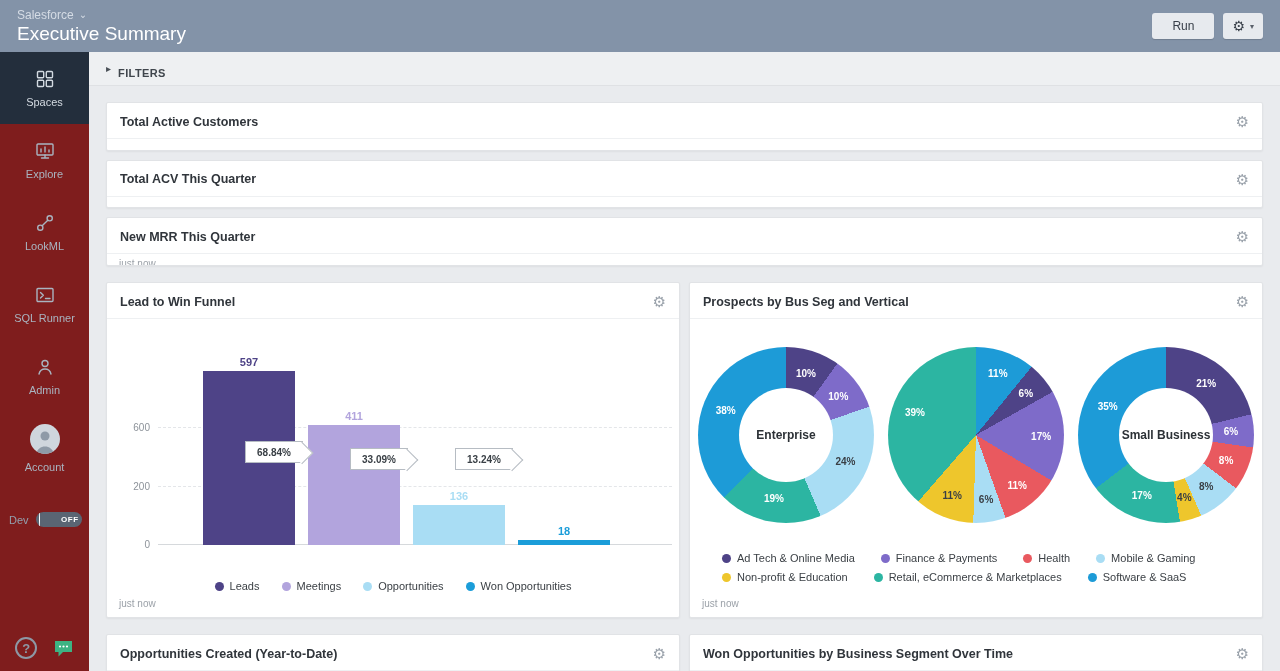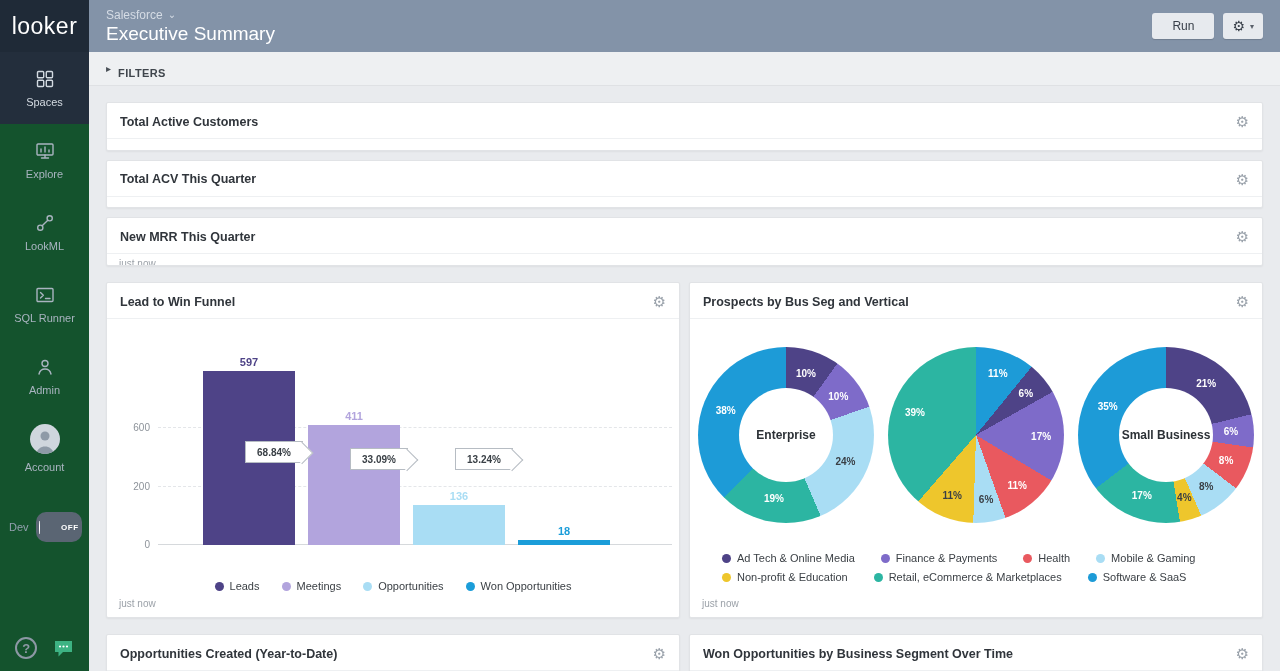--- a/index.html
+++ b/index.html
@@ -14,28 +14,28 @@
   .breadcrumb .caret { font-size: 10px; }
   .page-title { font-size: 19px; color: #ffffff; font-weight: 400; margin-top: 1px; }
   .header-right { margin-left: auto; display: flex; align-items: center; gap: 9px; padding-right: 17px; }
   .btn { background: #e7eaee; border-radius: 3px; font-size: 12px; color: #39404a; display: flex; align-items: center; justify-content: center; cursor: pointer; box-shadow: 0 1px 1px rgba(0,0,0,.15); }
   .run-btn { width: 62px; height: 26px; }
   .gear-btn { height: 26px; padding: 0 9px; gap: 5px; }
   .gear-btn .gear-glyph { font-size: 14px; }
   .gear-btn .caret { font-size: 8px; color: #5a616b; }
 
   
-  .sidebar { position: absolute; left: 0; top: 52px; width: 89px; height: 619px; background: #14532d; display: flex; flex-direction: column; z-index: 4; }
+  .sidebar { position: absolute; left: 0; top: 52px; width: 89px; height: 619px; background: #7f1d1d; display: flex; flex-direction: column; z-index: 4; }
   .side-item { height: 72px; display: flex; flex-direction: column; align-items: center; justify-content: center; gap: 7px; font-size: 11px; color: #a9b4c0; cursor: pointer; flex: none; }
   .side-item.active { background: #232e3c; color: #d3dae1; }
   .side-item svg { stroke: #a9b4c0; fill: none; stroke-width: 1.4; stroke-linecap: round; stroke-linejoin: round; }
   .side-item.active svg { stroke: #d3dae1; }
   .avatar-wrap svg { stroke: none; }
   .dev-row { display: flex; align-items: center; gap: 7px; padding: 28px 0 0 9px; font-size: 11px; color: #93a0ae; flex: none; }
-  .dev-toggle { width: 46px; height: 30px; background: #5a6573; border-radius: 10px; display: flex; align-items: center; padding: 0 3px; gap: 22px; cursor: pointer; }
+  .dev-toggle { width: 46px; height: 15px; background: #5a6573; border-radius: 10px; display: flex; align-items: center; padding: 0 3px; gap: 22px; cursor: pointer; }
   .dev-dot { width: 13px; height: 13px; background: #fff; border-radius: 50%; }
   .dev-off { font-size: 8px; font-weight: bold; color: #fff; letter-spacing: .5px; }
   .side-bottom { margin-top: auto; display: flex; align-items: center; justify-content: space-evenly; padding-bottom: 12px; }
   .help-icon { width: 22px; height: 22px; border: 2px solid #8d98a5; border-radius: 50%; color: #8d98a5; display: flex; align-items: center; justify-content: center; font-size: 13px; font-weight: bold; cursor: pointer; }
   .chat-icon { cursor: pointer; display: flex; }
 
   
   .main { position: absolute; left: 89px; top: 52px; width: 1191px; height: 619px; background: #e9ebee; overflow: hidden; }
   .filters-bar { height: 34px; background: #eef0f2; border-bottom: 1px solid #dfe1e4; display: flex; align-items: center; gap: 7px; padding-left: 17px; cursor: pointer; }
   .filters-arrow { font-size: 10px; color: #4a5057; }
@@ -74,23 +74,20 @@
   .donut { position: relative; width: 176px; height: 176px; border-radius: 50%; flex: none; cursor: pointer; }
   .donut-hole { position: absolute; left: 50%; top: 50%; width: 94px; height: 94px; margin: -47px 0 0 -47px; background: #fff; border-radius: 50%; display: flex; align-items: center; justify-content: center; font-size: 12px; font-weight: bold; color: #2c3136; text-align: center; }
   .donut-pct { position: absolute; transform: translate(-50%,-50%); font-size: 10px; font-weight: bold; }
   .prospect-legend { padding: 2px 0 4px 32px; flex: none; }
   .legend-row { display: flex; gap: 26px; margin-bottom: 7px; }
 </style>
 </head>
 <body>
 
 <div class="header">
-  <div class="logo-box">
-    <span>looker</span>
-  </div>
   <div class="header-text">
     <div class="breadcrumb">
       <span>Salesforce</span>
       <span class="caret">⌄</span>
     </div>
     <div class="page-title">Executive Summary</div>
   </div>
   <div class="header-right">
     <div class="btn run-btn">Run</div>
     <div class="btn gear-btn">

